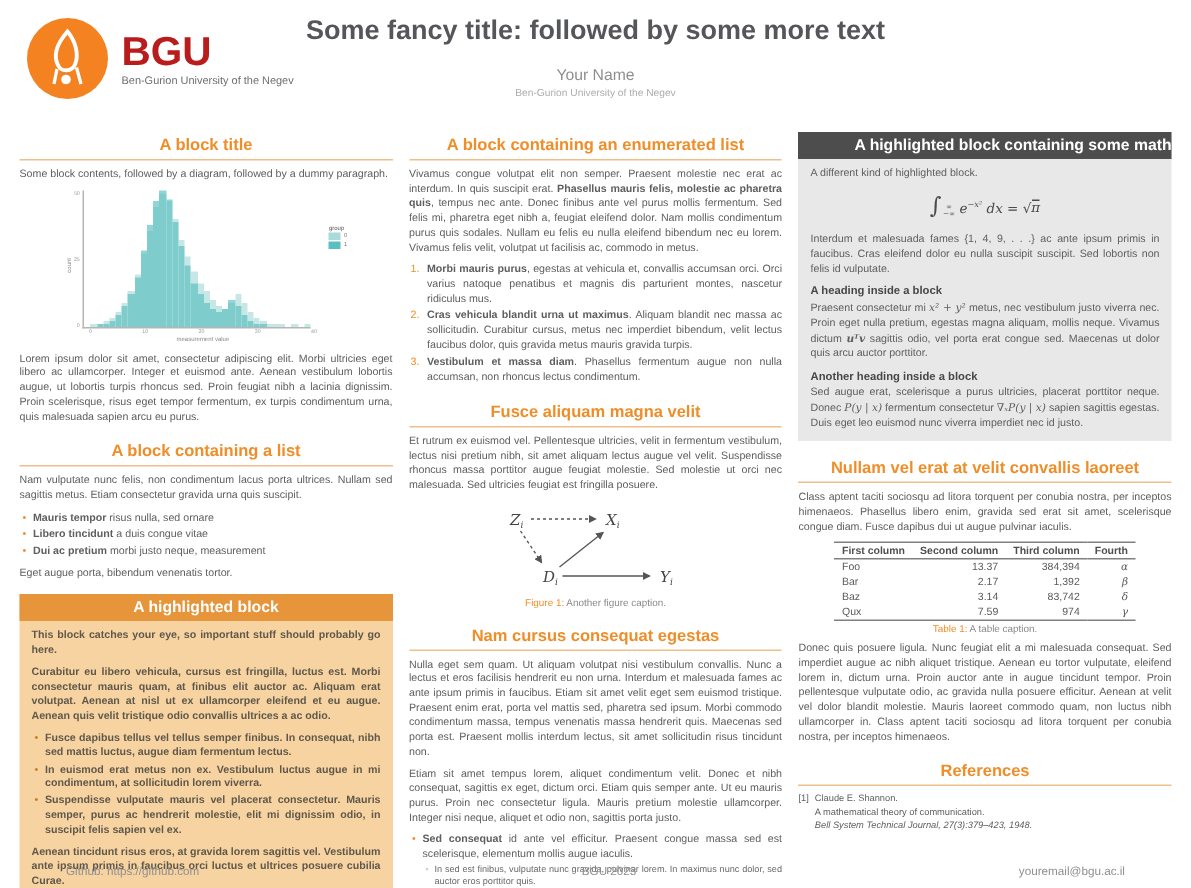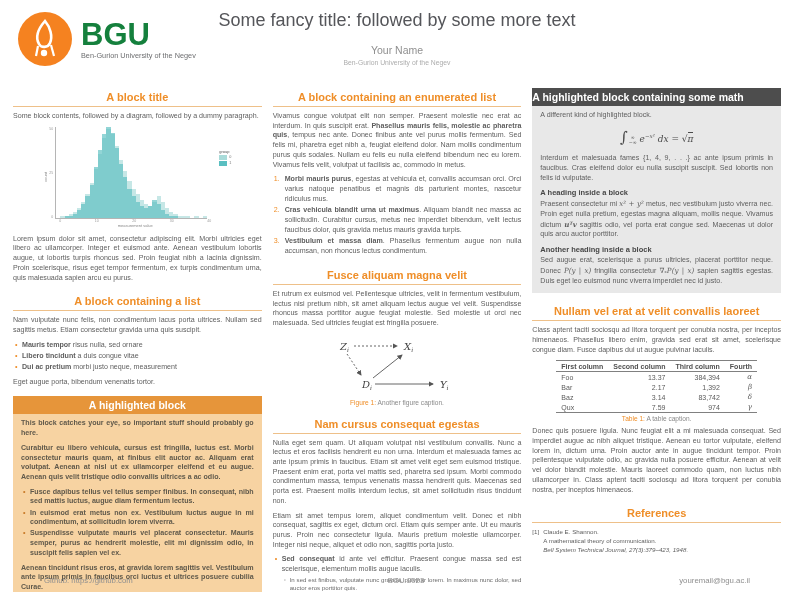--- a/index.html
+++ b/index.html
@@ -5,24 +5,24 @@
   :root{ --accent:#ef8e28; }
   *{box-sizing:border-box;}
   html,body{margin:0;padding:0;background:#fff;}
   .page{width:794px;height:592px;position:relative;overflow:hidden;background:#fff;
         font-family:"Liberation Sans",sans-serif;color:#5e5e5e;}
 
   
   .header{position:relative;height:86px;}
   .logo{position:absolute;left:18px;top:12px;display:flex;align-items:center;gap:9px;}
   .logo-circle{width:54px;height:54px;border-radius:50%;background:#f58220;display:flex;align-items:center;justify-content:center;}
-  .logo-text .abbr{font-size:31px;font-weight:bold;color:#15803d;line-height:1;}
+  .logo-text .abbr{font-size:27px;font-weight:bold;color:#b91c1c;line-height:1;}
   .logo-text .sub{font-size:7.3px;color:#6d6e70;margin-top:1px;}
   .title-block{margin:0 auto;padding-top:9px;width:420px;text-align:center;}
-  .poster-title{font-size:18px;font-weight:normal;color:#55565a;line-height:1.25;}
+  .poster-title{font-size:18px;font-weight:bold;color:#55565a;line-height:1.25;}
   .author{font-size:10.5px;color:#8f8f8f;margin-top:12px;}
   .affil{font-size:6.8px;color:#adadad;margin-top:3px;}
 
   
   .cols{display:flex;gap:11px;padding:0 13px;margin-top:2px;}
   .col{flex:1;min-width:0;}
   .block{margin-bottom:9px;}
   .block-title{color:var(--accent);font-weight:bold;font-size:11px;text-align:center;
                padding:3px 0;border-bottom:1px solid #eec089;margin-bottom:5px;}
   p{margin:0 0 5px;text-align:justify;font-size:7.1px;line-height:1.37;color:#5e5e5e;}
@@ -38,21 +38,21 @@
   ol.enum>li{font-size:7.1px;line-height:1.37;padding-left:12px;position:relative;margin-bottom:2px;text-align:justify;}
   ol.enum>li .num{position:absolute;left:1px;color:var(--accent);}
 
   
   .hl-orange{background:#f7d3a2;}
   .hl-orange .bar{background:#e6953a;color:#fff;font-weight:bold;text-align:center;font-size:10.5px;padding:3px 0;}
   .hl-orange .body{padding:5px 8px 4px;font-weight:bold;}
   .hl-orange p,.hl-orange li{color:#5f584a;}
   .hl-orange ul.plain>li::before{color:#c97b28;}
   .hl-gray{background:#e8e8e8;}
-  .hl-gray .bar{background:#4d4d4d;color:#fff;font-weight:bold;text-align:left;font-size:10.5px;padding:3px 0;}
+  .hl-gray .bar{background:#4d4d4d;color:#fff;font-weight:bold;text-align:right;font-size:10.5px;padding:3px 0;}
   .hl-gray .body{padding:5px 8px 6px;}
   .inblock-h{font-size:7.5px;font-weight:bold;color:#474747;margin:4px 0 2px;}
 
   
   .math{font-family:"DejaVu Serif",serif;font-style:italic;}
   .equation{text-align:center;font-family:"DejaVu Serif",serif;font-style:italic;font-size:9px;color:#4a4a4a;margin:7px 0 8px;}
   .equation .int{font-size:15px;font-style:normal;}
   .equation .lims{display:inline-flex;flex-direction:column;font-size:4.8px;vertical-align:3px;line-height:1.2;margin-left:1px;}
   .equation sup{font-size:5.5px;}
   .equation .radicand{border-top:0.7px solid #4a4a4a;padding-top:0.5px;}
@@ -330,21 +330,21 @@
             <span class="int">∫</span><span class="lims">
                 <span>∞</span>
                 <span>−∞</span>
               </span>
             <span>e</span><sup>−x²</sup><span> dx = </span><span>√</span><span class="radicand">π</span>
           </div>
           <p>Interdum et malesuada fames {1, 4, 9, . . .} ac ante ipsum primis in faucibus. Cras eleifend dolor eu nulla suscipit suscipit. Sed lobortis non felis id vulputate.</p>
           <div class="inblock-h">A heading inside a block</div>
           <p><span>Praesent consectetur mi </span><span class="math">x² + y²</span><span> metus, nec vestibulum justo viverra nec. Proin eget nulla pretium, egestas magna aliquam, mollis neque. Vivamus dictum </span><b class="math">uᵀv</b><span> sagittis odio, vel porta erat congue sed. Maecenas ut dolor quis arcu auctor porttitor.</span></p>
           <div class="inblock-h">Another heading inside a block</div>
-          <p style="margin-bottom:1px"><span>Sed augue erat, scelerisque a purus ultricies, placerat porttitor neque. Donec </span><span class="math">P(y | x)</span><span> fringilla consectetur </span><span class="math">∇ₓP(y | x)</span><span> sapien sagittis egestas. Duis eget leo euismod nunc viverra imperdiet nec id justo.</span></p>
+          <p style="margin-bottom:1px"><span>Sed augue erat, scelerisque a purus ultricies, placerat porttitor neque. Donec </span><span class="math">P(y | x)</span><span> fermentum consectetur </span><span class="math">∇ₓP(y | x)</span><span> sapien sagittis egestas. Duis eget leo euismod nunc viverra imperdiet nec id justo.</span></p>
         </div>
       </div>
 
       <div class="block">
         <div class="block-title">Nullam vel erat at velit convallis laoreet</div>
         <p>Class aptent taciti sociosqu ad litora torquent per conubia nostra, per inceptos himenaeos. Phasellus libero enim, gravida sed erat sit amet, scelerisque congue diam. Fusce dapibus dui ut augue pulvinar iaculis.</p>
         <table class="data">
           <thead>
             <tr>
               <th>First column</th>

